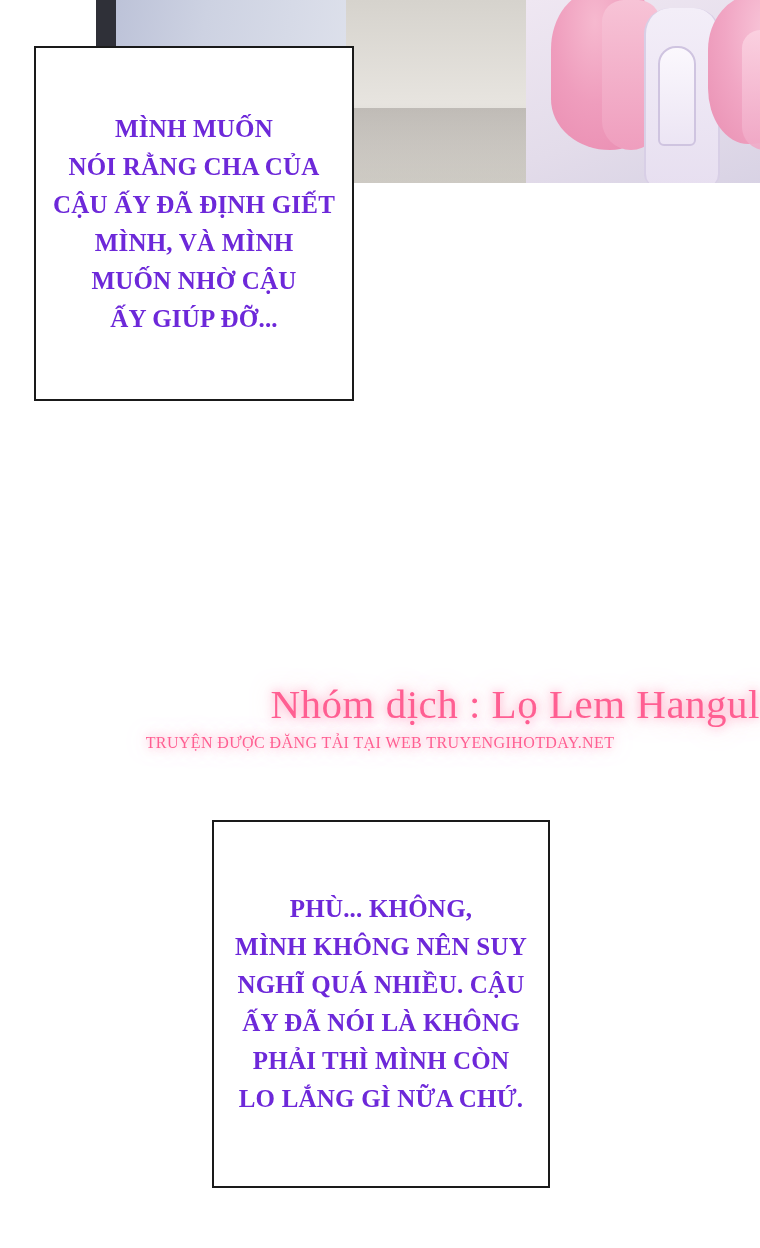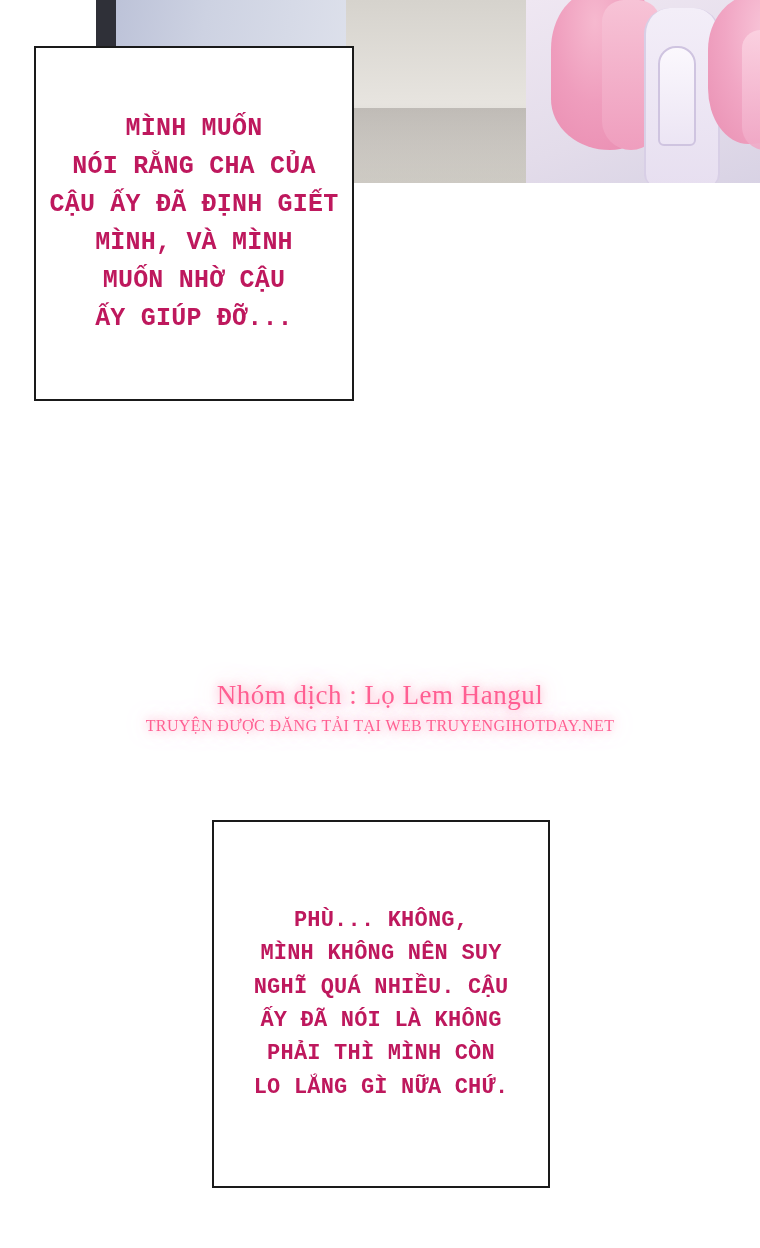--- a/index.html
+++ b/index.html
@@ -112,23 +112,23 @@
     position: absolute;
     box-sizing: border-box;
     border: 2px solid #1a1a1a;
     background: #ffffff;
     display: flex;
     align-items: center;
     justify-content: center;
     text-align: center;
   }
   .bubble .txt {
-    font-family: Liberation Mono, monospace;
+    font-family: Liberation Serif, serif;
     font-weight: bold;
-    color: #be185d;
+    color: #6d28d9;
     letter-spacing: 0.2px;
     white-space: pre-line;
   }
 
   #bubble-top {
     left: 34px;
     top: 46px;
     width: 320px;
     height: 355px;
   }
@@ -137,41 +137,42 @@
     line-height: 1.52;
   }
 
   #bubble-bottom {
     left: 212px;
     top: 820px;
     width: 338px;
     height: 368px;
   }
   #bubble-bottom .txt {
-    font-size: 22px;
+    font-size: 25px;
     line-height: 1.52;
   }
 
   
   .credits {
     position: absolute;
     left: 0;
     top: 680px;
     width: 760px;
     text-align: center;
   }
   .credit-line1 {
     font-family: "Liberation Serif", serif;
-    font-size: 27px;
+    font-size: 41px;
     color: #ff5f92;
     letter-spacing: 0.5px;
     text-shadow:
       0 0 10px rgba(255,150,185,0.85),
       0 0 22px rgba(255,170,200,0.7),
       1px 1px 0 rgba(255,255,255,0.6);
+    text-align: right;
   }
   .credit-line2 {
     margin-top: 6px;
     font-family: "Liberation Serif", serif;
     font-size: 16px;
     color: #ff5f92;
     letter-spacing: 0.4px;
     text-shadow:
       0 0 10px rgba(255,150,185,0.85),
       0 0 20px rgba(255,170,200,0.65),

